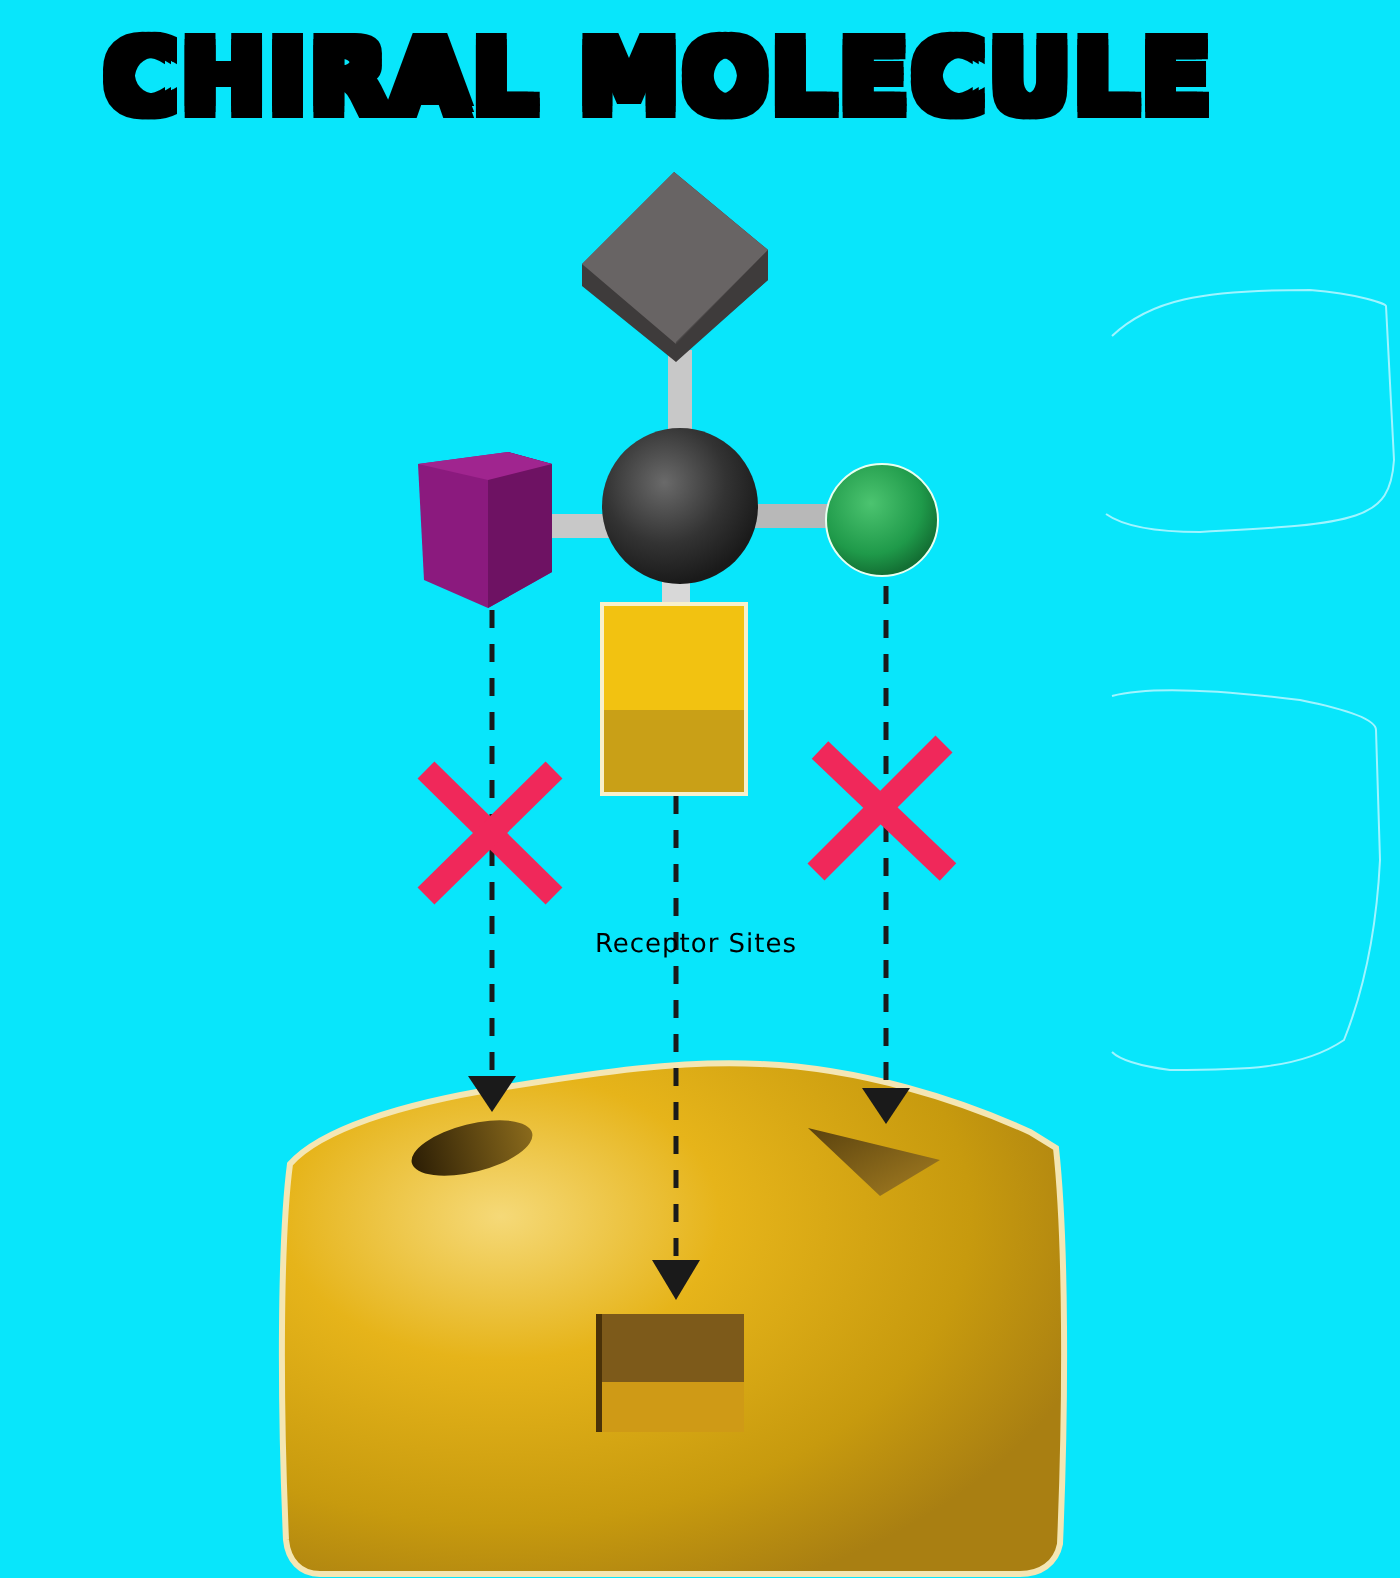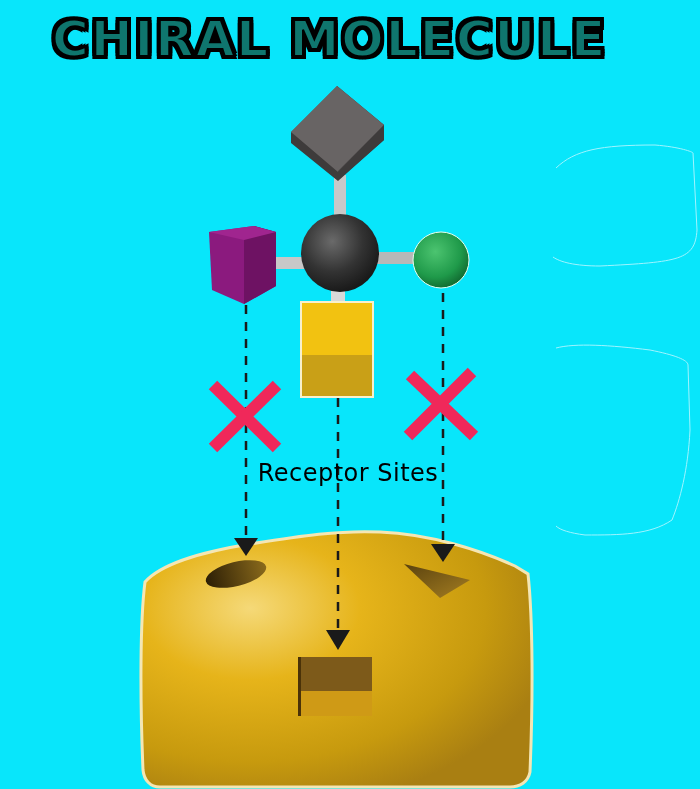--- a/index.html
+++ b/index.html
@@ -6,32 +6,32 @@
   body {
     width: 700px; height: 789px; overflow: hidden;
     background: #08e6fb;
     position: relative;
     font-family: "DejaVu Sans", sans-serif;
   }
   .title {
     position: absolute; left: 52px; top: 6px; width: 580px; height: 66px;
     font-family: "DejaVu Sans", sans-serif;
     font-weight: bold; font-size: 50px; letter-spacing: 2px;
-    color: #0f766e;
+    color: #000000;
     -webkit-text-stroke: 2px #000;
     text-shadow:
       -3px -3px 0 #000, 3px -3px 0 #000, -3px 3px 0 #000, 3px 3px 0 #000,
       0 -3px 0 #000, 0 3px 0 #000, -3px 0 0 #000, 3px 0 0 #000;
     line-height: 66px;
     white-space: nowrap;
   }
   svg.scene { position: absolute; left: 0; top: 0; }
   .label {
     position: absolute; left: 238px; top: 460px; width: 220px;
-    text-align: center; font-size: 24px; line-height: 26px; color: #000;
+    text-align: center; font-size: 13px; line-height: 26px; color: #000;
     font-family: "DejaVu Sans", sans-serif; letter-spacing: 0.5px;
   }
   .label span { display: block; }
 </style>
 </head>
 <body>
 
 <div class="title">CHIRAL MOLECULE</div>
 
 <svg class="scene" width="700" height="789" viewBox="0 0 700 789">

